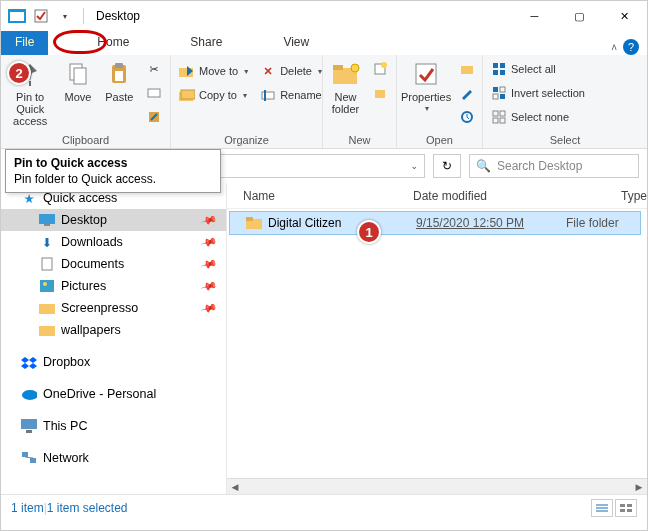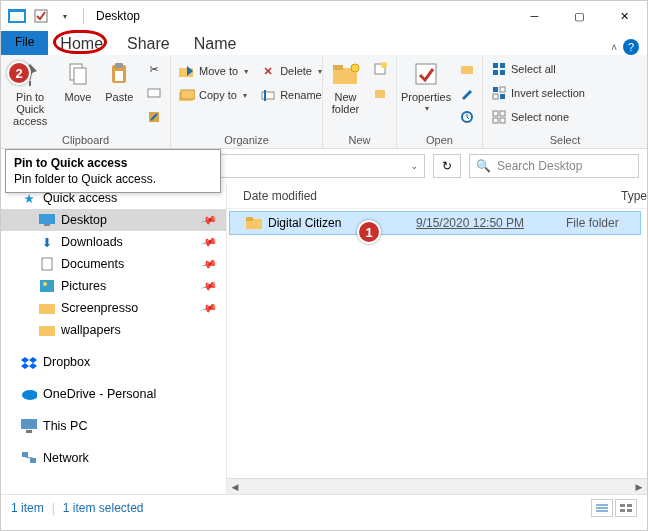--- a/index.html
+++ b/index.html
@@ -4,22 +4,22 @@
 <style>
   * { box-sizing: border-box; margin: 0; padding: 0; font-family: "Segoe UI", Arial, sans-serif; }
   body { width: 648px; height: 531px; background: #fff; overflow: hidden; border: 1px solid #ccc; position: relative; }
   .titlebar { height: 30px; display: flex; align-items: center; padding: 0 0 0 6px; background: #fff; }
   .titlebar .qat { display: flex; gap: 4px; align-items: center; }
   .qat-icon { width: 20px; height: 20px; display:flex; align-items:center; justify-content:center; }
   .titlebar-title { margin-left: 8px; font-size: 12px; display:flex; align-items:center; gap:6px; }
   .win-controls { margin-left: auto; display: flex; }
   .win-btn { width: 45px; height: 28px; display:flex; align-items:center; justify-content:center; font-size:11px; }
   .tabrow { height: 24px; display:flex; align-items:flex-end; background:#fff; position:relative; }
-  .tab-file { background:#1979ca; color:#000000; padding: 4px 14px; font-size:12px; height:24px; }
-  .tab { padding:4px 12px; font-size:16px; color:#333; height:24px; position:relative; }
+  .tab-file { background:#1979ca; color:#fef9c3; padding: 4px 14px; font-size:12px; height:24px; }
+  .tab { padding:4px 12px; font-size:12px; color:#333; height:24px; position:relative;margin-left:37px; }
   .tab.home { }
   .home-circle { position:absolute; border:3px solid #c00; border-radius:50%/60%; width:54px; height:24px; left:52px; top:-1px; pointer-events:none; }
   .help-row { margin-left:auto; display:flex; align-items:center; gap:6px; padding-right:8px; }
   .help-icon { width:16px; height:16px; background:#006fc5; color:#fff; border-radius:50%; font-size:11px; display:flex; align-items:center; justify-content:center; }
   .ribbon { height: 94px; background: #f5f6f7; border-bottom:1px solid #ddd; display:flex; font-size:11px; color:#333; position:relative; }
   .group { border-right:1px solid #e3e3e3; display:flex; flex-direction:column; padding:2px 4px 0 4px; }
   .group-body { flex:1; display:flex; align-items:flex-start; gap:4px; }
   .group-label { text-align:center; font-size:11px; color:#555; padding:2px 0; }
   .big-btn { display:flex; flex-direction:column; align-items:center; width:54px; padding-top:2px; gap:2px; text-align:center; line-height:1.1; }
   .big-btn.copy { width:40px; }
@@ -45,21 +45,21 @@
   .col-headers { display:flex; font-size:12px; color:#444; border-bottom:1px solid #eee; height:26px; align-items:center; padding-left:16px; }
   .ch-name { width:170px; }
   .ch-date { width:150px; }
   .ch-type { flex:1;text-align:right; }
   .file-row { display:flex; align-items:center; height:24px; font-size:12px; padding-left:16px; background:#cde8ff; border:1px solid #8fc7f1; margin:2px 6px 0 2px; position:relative; }
   .fr-name { width:170px; display:flex; align-items:center; gap:6px; }
   .fr-date { width:150px; color:#555;text-decoration:underline; }
   .fr-type { flex:1; color:#555; }
   .hscroll { position:absolute; bottom:0; left:0; right:0; height:16px; background:#f0f0f0; border-top:1px solid #ddd; display:flex; align-items:center; }
   .hscroll .sbtn { width:16px; height:14px; display:flex; align-items:center; justify-content:center; color:#666; font-size:9px; }
-  .statusbar { height:26px; border-top:1px solid #e3e3e3; display:flex; align-items:center; font-size:12px; color:#1a6fb3; padding:0 10px; gap:8px; }
+  .statusbar { height:26px; border-top:1px solid #e3e3e3; display:flex; align-items:center; font-size:12px; color:#1a6fb3; padding:0 10px; }
   .statusbar .sep { color:#ccc; }
   .view-icons { margin-left:auto; display:flex; gap:2px; }
   .view-icons .vb { width:22px; height:18px; border:1px solid #ccc; display:flex; align-items:center; justify-content:center; }
   .tooltip { position:absolute; left:4px; top:148px; width:216px; background:#fff; border:1px solid #9a9a9a; box-shadow:2px 2px 4px rgba(0,0,0,.15); padding:6px 8px; font-size:12px; z-index:10; }
   .tooltip .tt-title { font-weight:bold; margin-bottom:2px; }
   .callout { position:absolute; width:24px; height:24px; background:#c9302c; border:2px solid #fff; border-radius:50%; color:#fff; font-weight:bold; display:flex; align-items:center; justify-content:center; font-size:13px; box-shadow:0 0 3px rgba(0,0,0,.4); z-index:20; }
   .callout.c1 { left:356px; top:219px; }
   .callout.c2 { left:6px; top:60px; }
   svg { display:block; }
 </style>
@@ -90,21 +90,21 @@
     <div class="win-btn">─</div>
     <div class="win-btn">▢</div>
     <div class="win-btn">✕</div>
   </div>
 </div>
 
 <div class="tabrow">
   <div class="tab-file">File</div>
   <div class="tab home">Home</div>
   <div class="tab">Share</div>
-  <div class="tab">Name</div>
+  <div class="tab">View</div>
   <div class="home-circle"></div>
   <div class="help-row">
     <span style="font-size:10px;color:#555">˄</span>
     <span class="help-icon">?</span>
   </div>
 </div>
 
 <div class="ribbon">
 
   <div class="group" style="width:170px">
@@ -433,20 +433,21 @@
             <rect x="9" y="7" width="6" height="5" fill="#5a95c7"></rect>
             <line x1="4" y1="6" x2="12" y2="7" stroke="#888"></line>
           </svg>
         </span>
         <span>Network</span>
       </div>
   </div>
 
   <div class="filepane">
     <div class="col-headers">
+      <div class="ch-name">Name</div>
       <div class="ch-date">Date modified</div>
       <div class="ch-type">Type</div>
     </div>
     <div class="file-row">
       <div class="fr-name">
           <span>
             <svg width="16" height="12">
               <rect y="2" width="16" height="10" fill="#f6c667"></rect>
               <rect width="7" height="4" fill="#e0ad4e"></rect>
             </svg>

